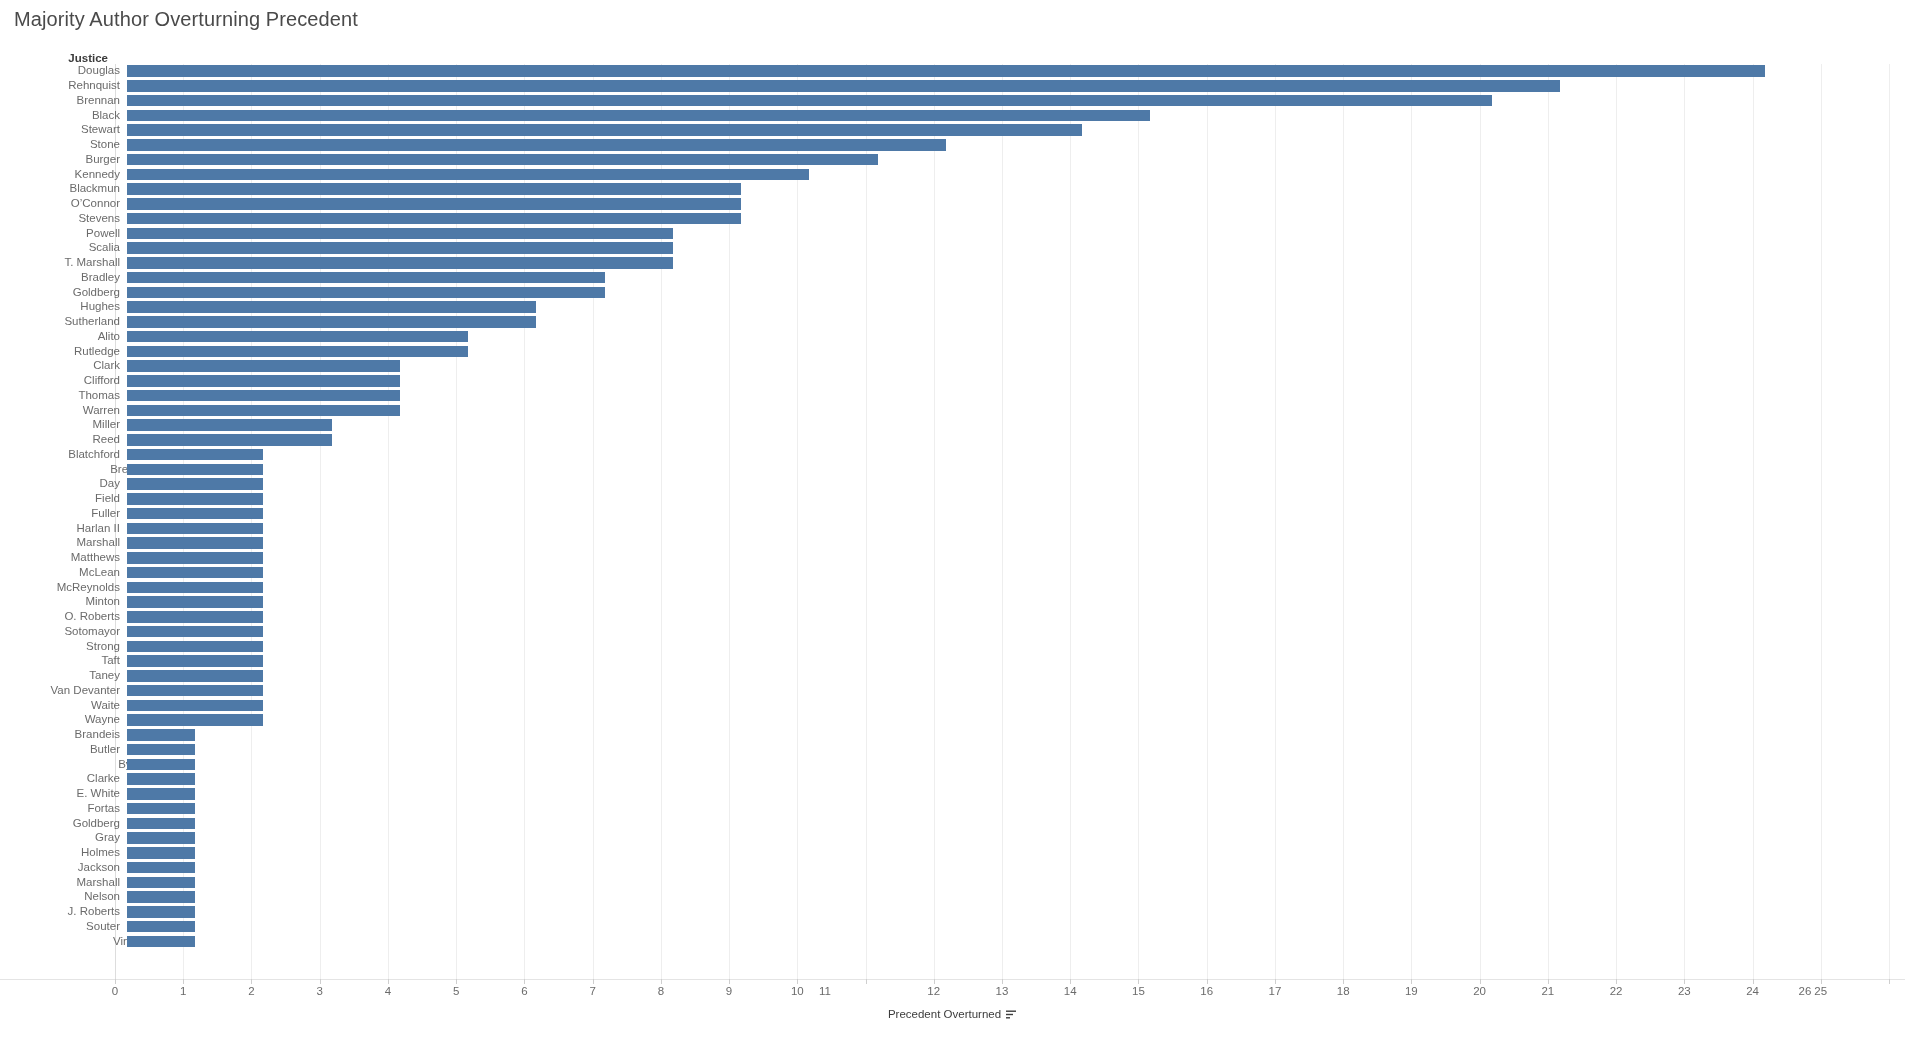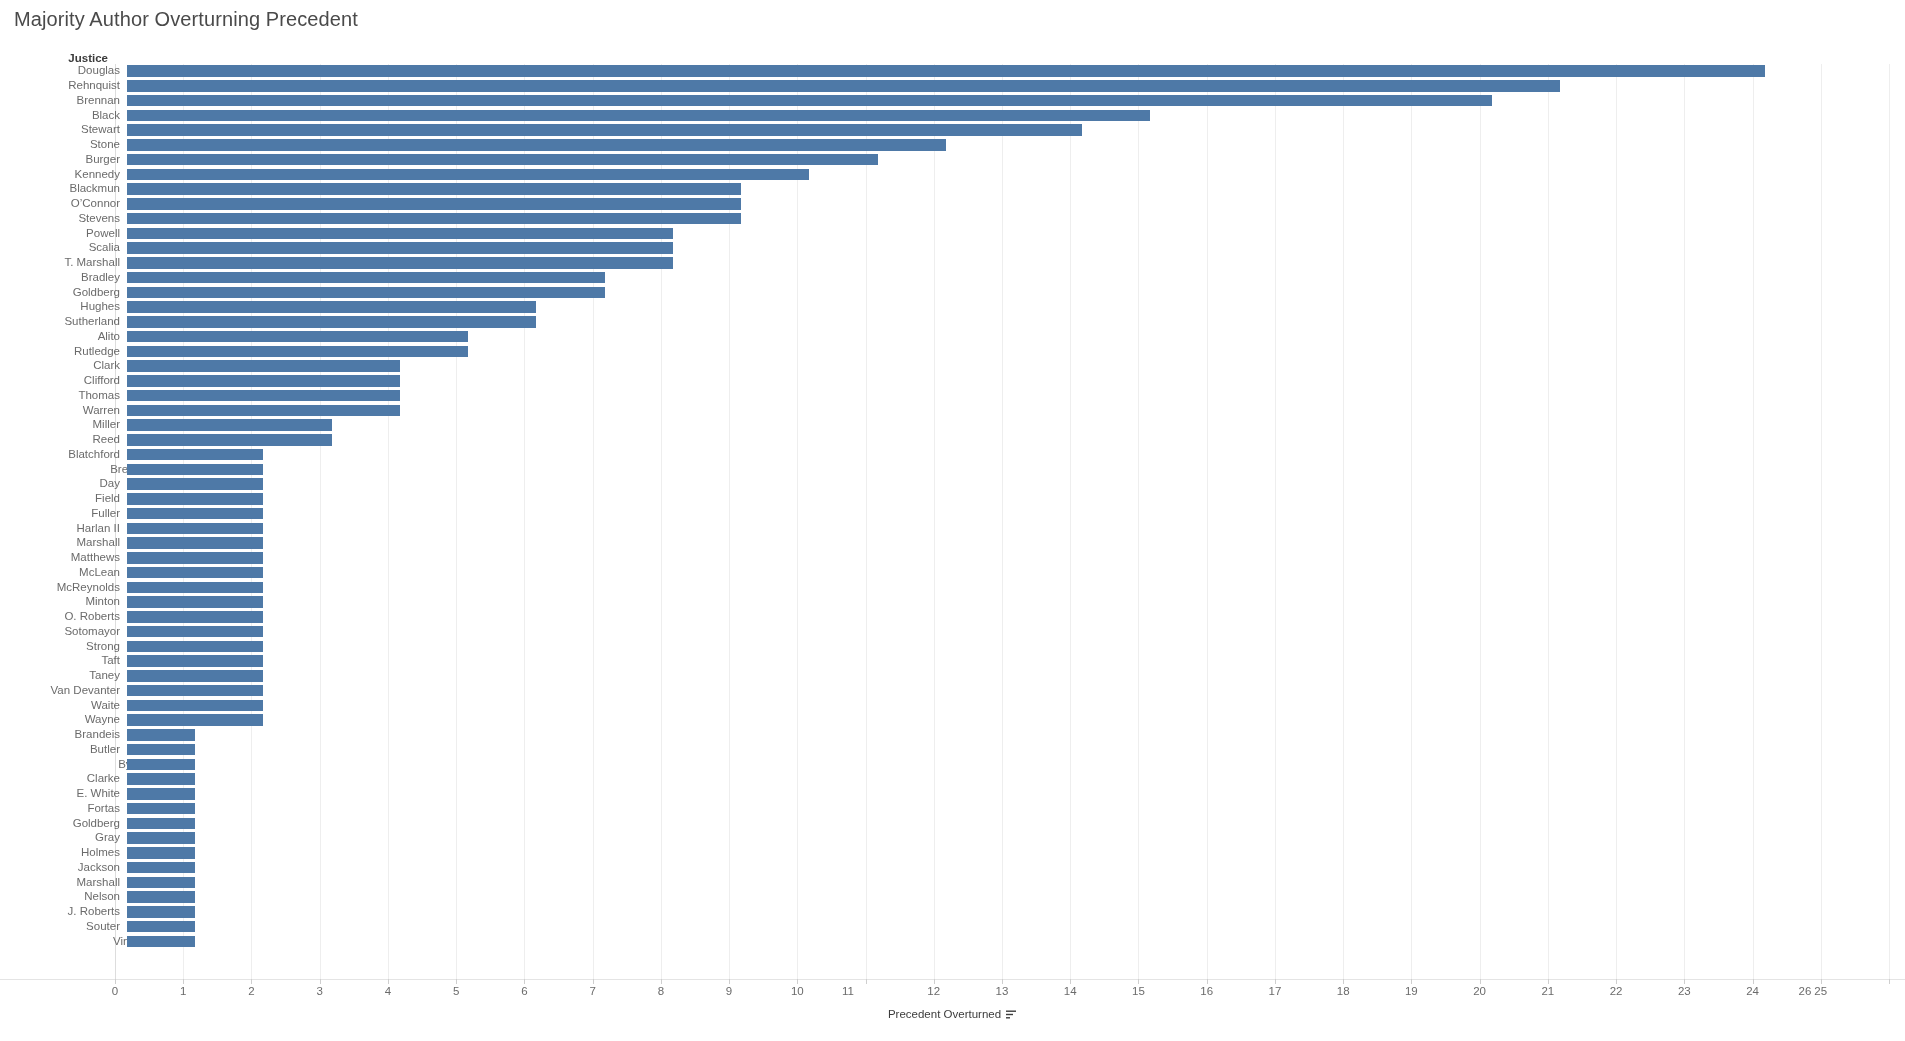--- a/index.html
+++ b/index.html
@@ -591,21 +591,21 @@
       <div class="tick-label" style="left: 524.385px; color: rgb(107, 107, 107);">6</div>
       <div class="tick-mark" style="left: 592.615px;"></div>
       <div class="tick-label" style="left: 592.615px; color: rgb(107, 107, 107);">7</div>
       <div class="tick-mark" style="left: 660.846px;"></div>
       <div class="tick-label" style="left: 660.846px; color: rgb(107, 107, 107);">8</div>
       <div class="tick-mark" style="left: 729.077px;"></div>
       <div class="tick-label" style="left: 729.077px; color: rgb(107, 107, 107);">9</div>
       <div class="tick-mark" style="left: 797.308px;"></div>
       <div class="tick-label" style="left: 797.308px; color: rgb(107, 107, 107);">10</div>
       <div class="tick-mark" style="left: 865.538px;"></div>
-      <div class="tick-label" style="left: 848px; color: rgb(107, 107, 107);">11</div>
+      <div class="tick-label" style="left: 825px; color: rgb(107, 107, 107);">11</div>
       <div class="tick-mark" style="left: 933.769px;"></div>
       <div class="tick-label" style="left: 933.769px; color: rgb(107, 107, 107);">12</div>
       <div class="tick-mark" style="left: 1002px;"></div>
       <div class="tick-label" style="left: 1002px; color: rgb(107, 107, 107);">13</div>
       <div class="tick-mark" style="left: 1070.23px;"></div>
       <div class="tick-label" style="left: 1070.23px; color: rgb(107, 107, 107);">14</div>
       <div class="tick-mark" style="left: 1138.46px;"></div>
       <div class="tick-label" style="left: 1138.46px; color: rgb(107, 107, 107);">15</div>
       <div class="tick-mark" style="left: 1206.69px;"></div>
       <div class="tick-label" style="left: 1206.69px; color: rgb(107, 107, 107);">16</div>

